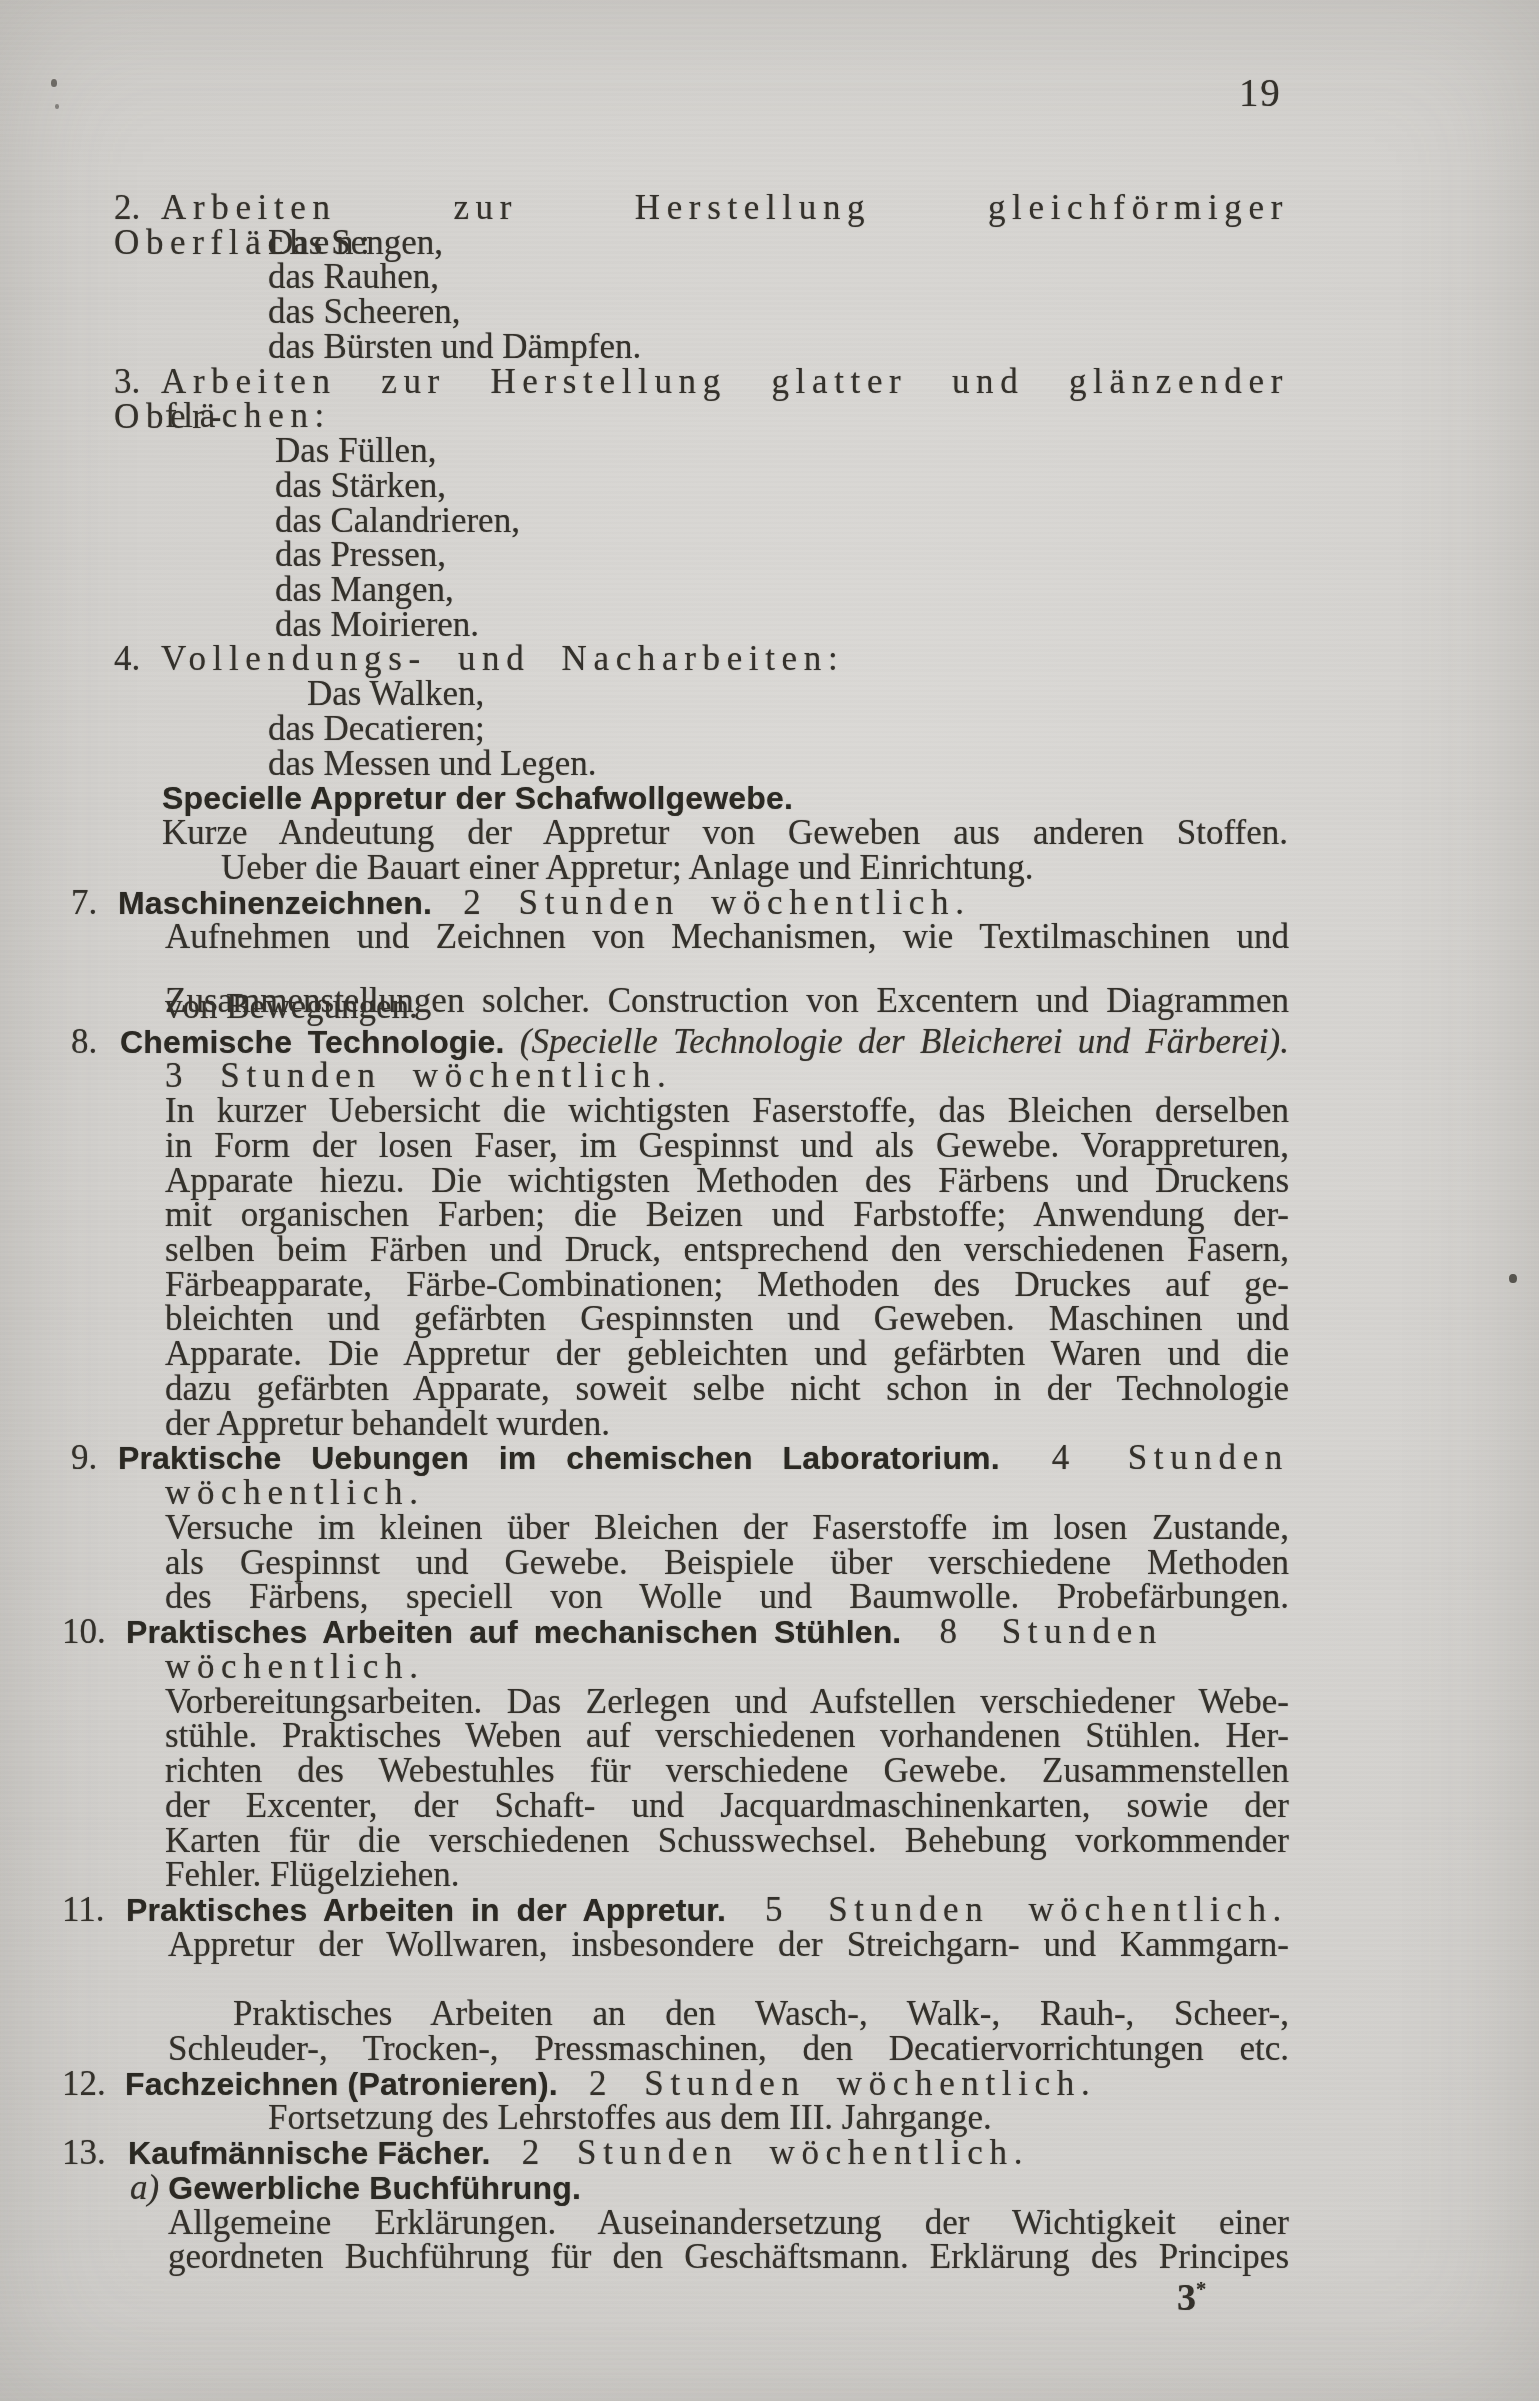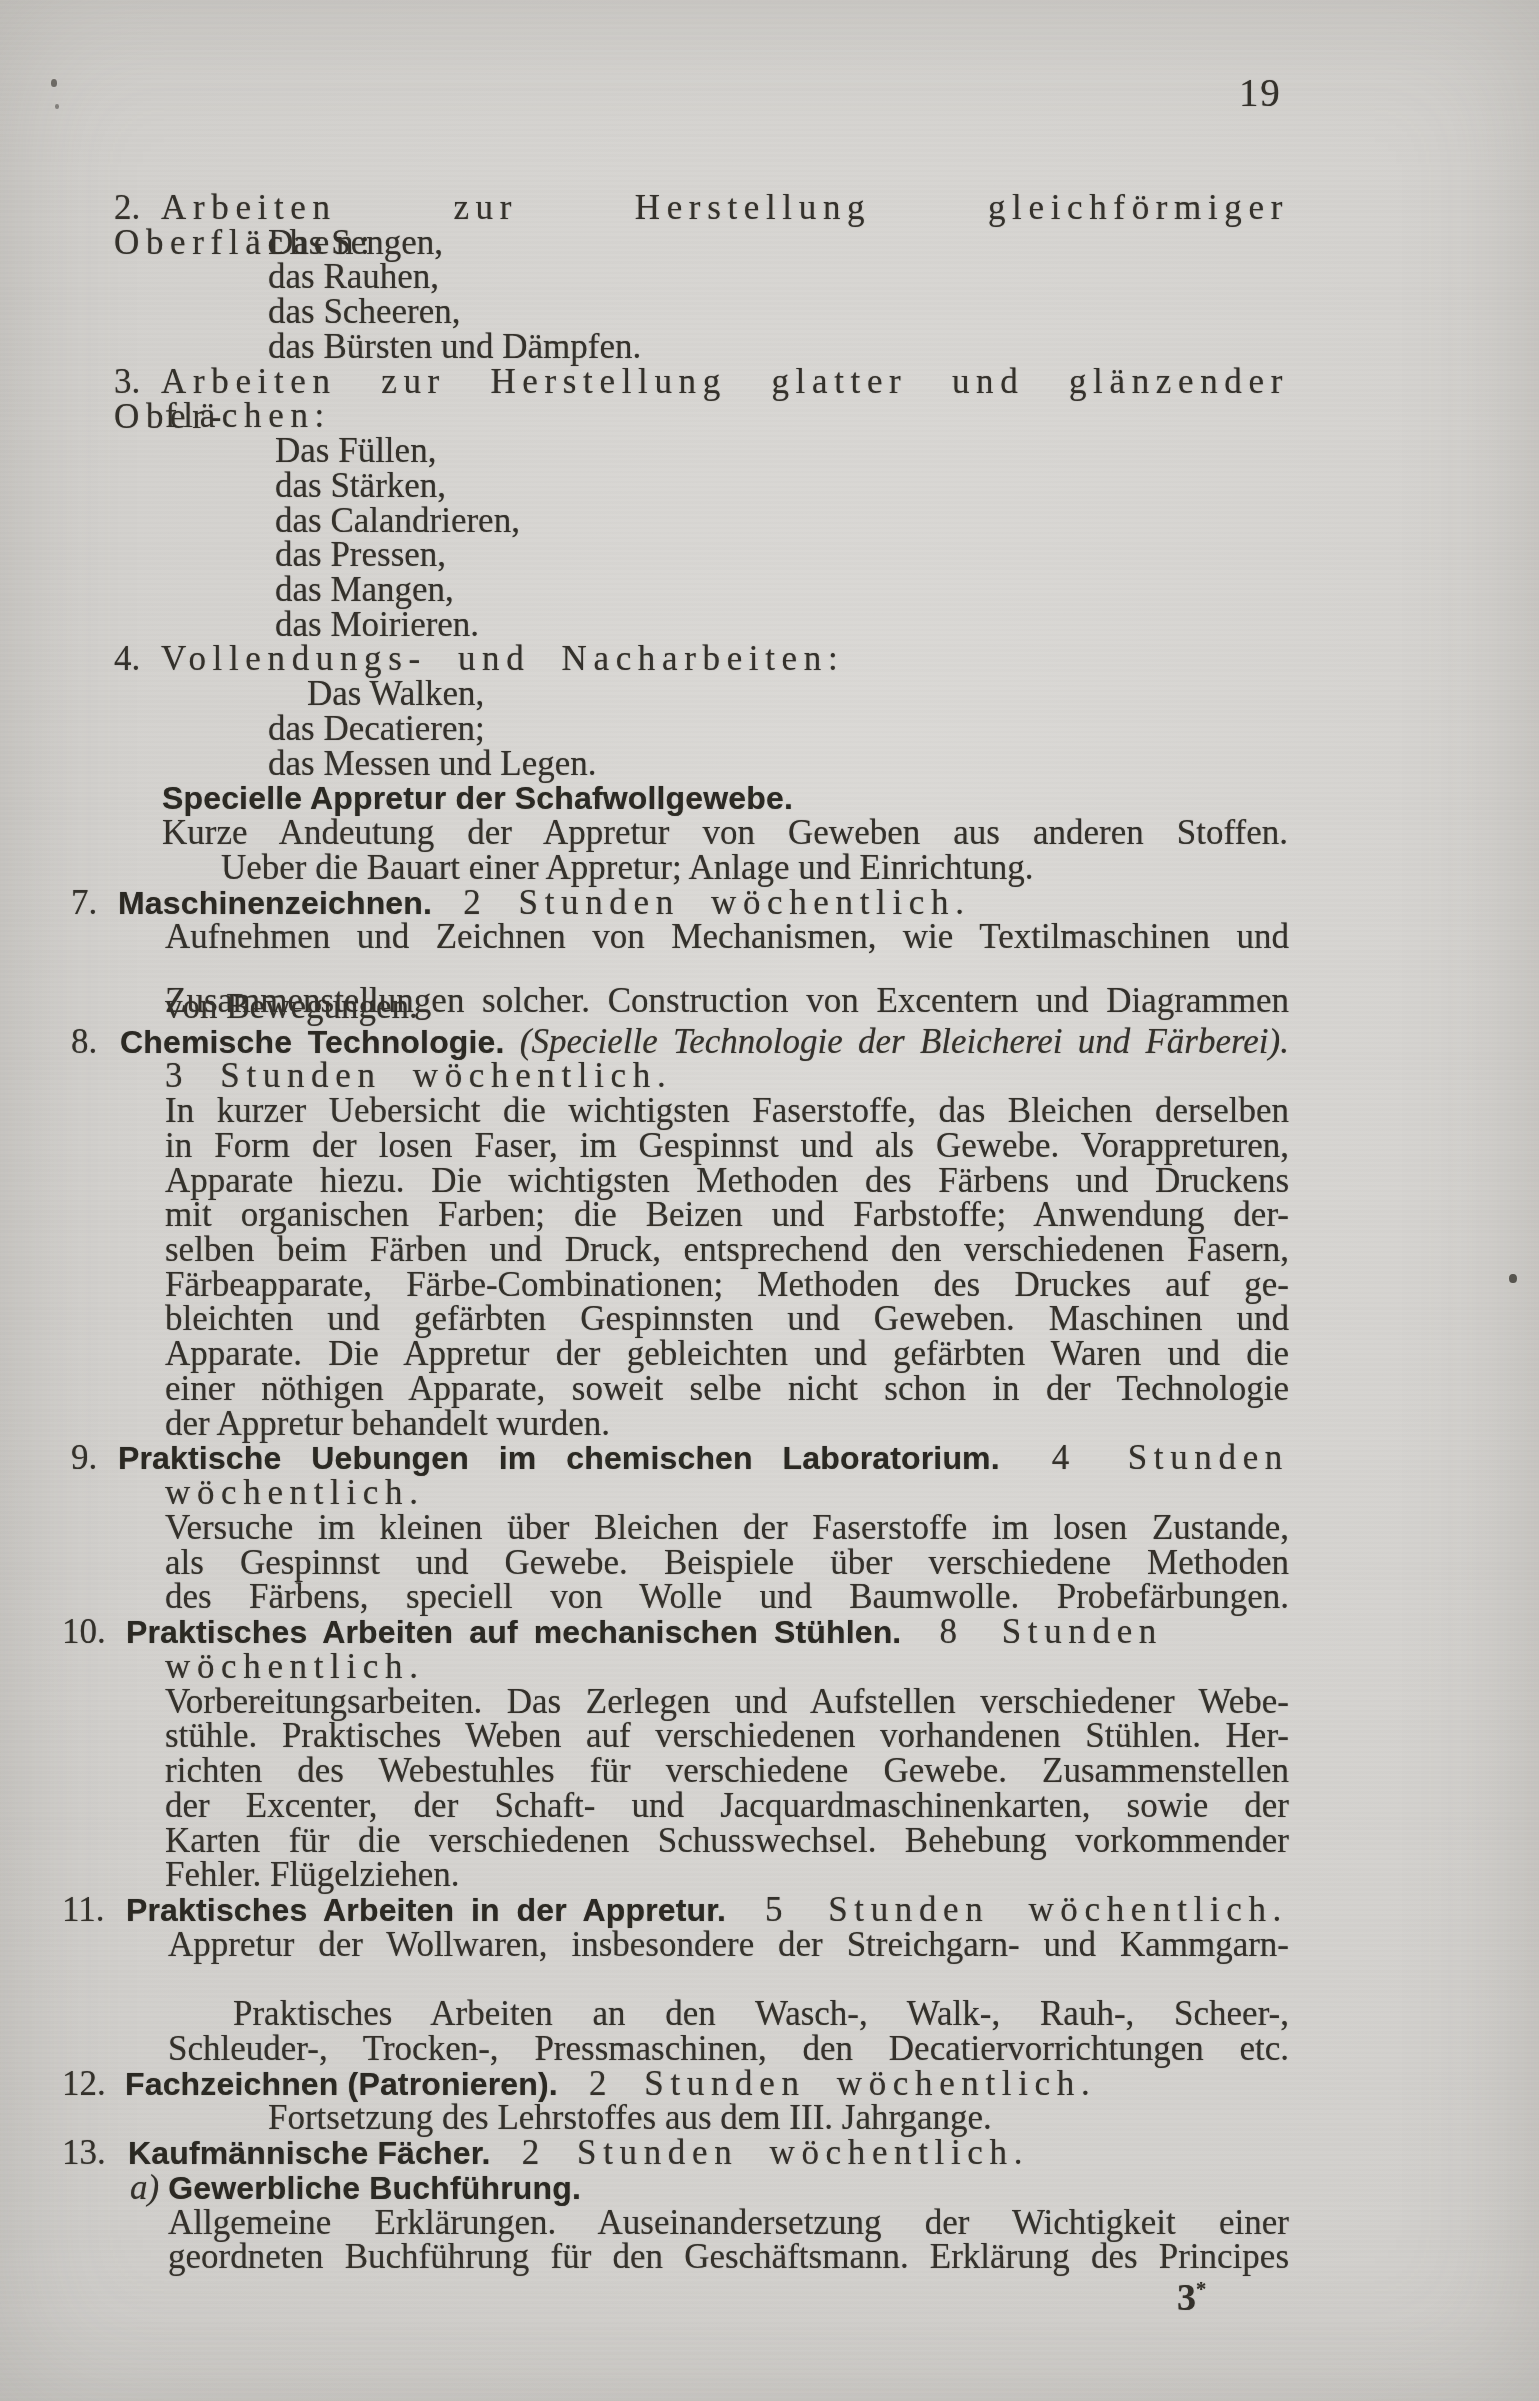--- a/index.html
+++ b/index.html
@@ -78,21 +78,21 @@
       <div class="line just" style="left: 71px; top: 1024px; width: 1218px;"><span class="num" style="width: 49px;">8.</span><span class="b">Chemische Technologie.</span><span class="i"> (Specielle Technologie der Bleicherei und Färberei).</span></div>
       <div class="line" style="left: 165px; top: 1058px;"><span class="sp">3 Stunden wöchentlich.</span></div>
       <div class="line just" style="left: 165px; top: 1093px; width: 1124px;"><span>In kurzer Uebersicht die wichtigsten Faserstoffe, das Bleichen derselben</span></div>
       <div class="line just" style="left: 165px; top: 1128px; width: 1124px;"><span>in Form der losen Faser, im Gespinnst und als Gewebe. Vorappreturen,</span></div>
       <div class="line just" style="left: 165px; top: 1163px; width: 1124px;"><span>Apparate hiezu. Die wichtigsten Methoden des Färbens und Druckens</span></div>
       <div class="line just" style="left: 165px; top: 1197px; width: 1124px;"><span>mit organischen Farben; die Beizen und Farbstoffe; Anwendung der-</span></div>
       <div class="line just" style="left: 165px; top: 1232px; width: 1124px;"><span>selben beim Färben und Druck, entsprechend den verschiedenen Fasern,</span></div>
       <div class="line just" style="left: 165px; top: 1301px; width: 1124px;"><span>bleichten und gefärbten Gespinnsten und Geweben. Maschinen und</span></div>
       <div class="line just" style="left: 165px; top: 1267px; width: 1124px;"><span>Färbeapparate, Färbe-Combinationen; Methoden des Druckes auf ge-</span></div>
       <div class="line just" style="left: 165px; top: 1336px; width: 1124px;"><span>Apparate. Die Appretur der gebleichten und gefärbten Waren und die</span></div>
-      <div class="line just" style="left: 165px; top: 1371px; width: 1124px;"><span>einer nöthigen Apparate, soweit selbe nicht schon in der Technologie</span></div>
+      <div class="line just" style="left: 165px; top: 1371px; width: 1124px;"><span>dazu gefärbten Apparate, soweit selbe nicht schon in der Technologie</span></div>
       <div class="line" style="left: 165px; top: 1406px;"><span>der Appretur behandelt wurden.</span></div>
       <div class="line just" style="left: 71px; top: 1440px; width: 1218px;"><span class="num" style="width: 47px;">9.</span><span class="b">Praktische Uebungen im chemischen Laboratorium.</span><span class="sp"> 4 Stunden</span></div>
       <div class="line" style="left: 165px; top: 1475px;"><span class="sp">wöchentlich.</span></div>
       <div class="line just" style="left: 165px; top: 1510px; width: 1124px;"><span>Versuche im kleinen über Bleichen der Faserstoffe im losen Zustande,</span></div>
       <div class="line just" style="left: 165px; top: 1545px; width: 1124px;"><span>als Gespinnst und Gewebe. Beispiele über verschiedene Methoden</span></div>
       <div class="line just" style="left: 165px; top: 1579px; width: 1124px;"><span>des Färbens, speciell von Wolle und Baumwolle. Probefärbungen.</span></div>
       <div class="line just" style="left: 62px; top: 1614px; width: 1101px;"><span class="num" style="width: 64px;">10.</span><span class="b">Praktisches Arbeiten auf mechanischen Stühlen.</span><span class="sp"> 8 Stunden</span></div>
       <div class="line" style="left: 165px; top: 1649px;"><span class="sp">wöchentlich.</span></div>
       <div class="line just" style="left: 165px; top: 1684px; width: 1124px;"><span>Vorbereitungsarbeiten. Das Zerlegen und Aufstellen verschiedener Webe-</span></div>
       <div class="line just" style="left: 165px; top: 1718px; width: 1124px;"><span>stühle. Praktisches Weben auf verschiedenen vorhandenen Stühlen. Her-</span></div>

